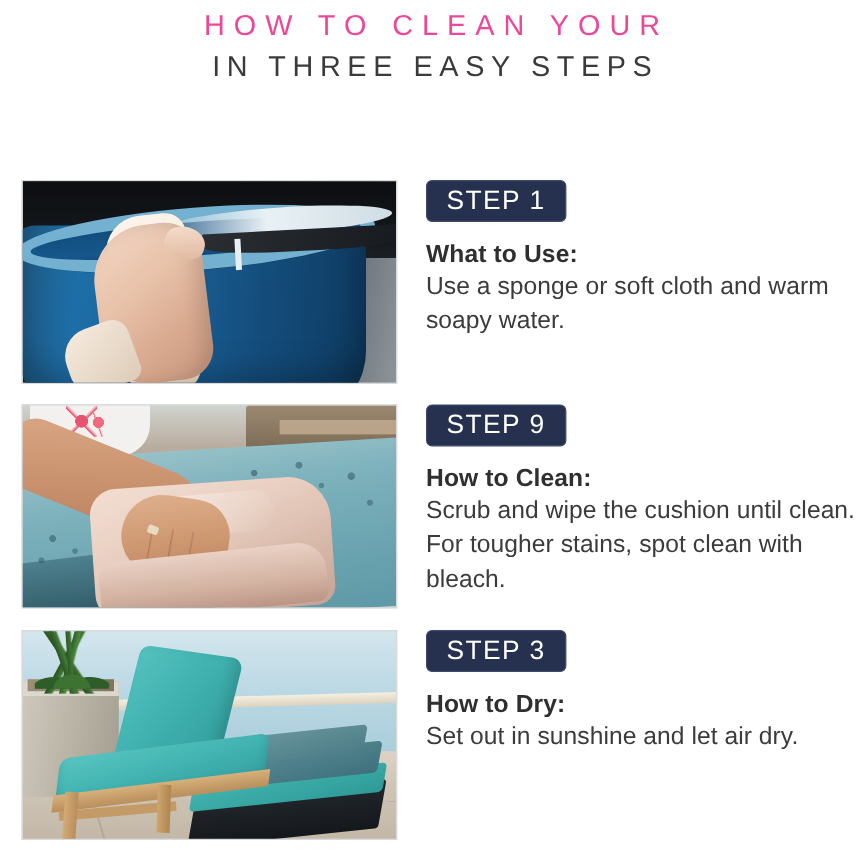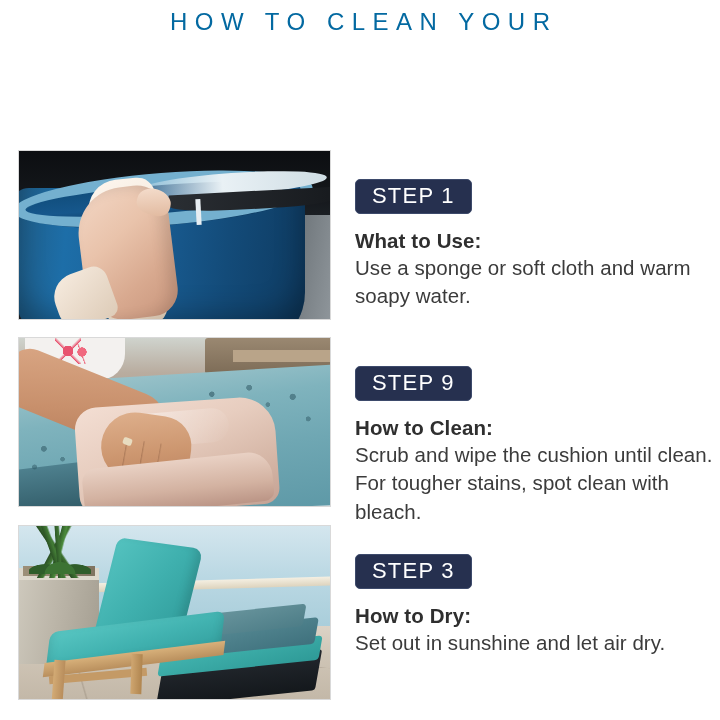--- a/index.html
+++ b/index.html
@@ -12,21 +12,21 @@
     overflow: hidden;
     position: relative;
   }
 
   
   .header { padding-top: 8px; text-align: center; }
 
   .kicker {
     font-size: 24px;
     letter-spacing: 7.5px;
-    color: #0369a1;
+    color: #ec4899;
     font-weight: 400;
     line-height: 1.15;
     text-indent: 7.5px;
   }
 
   .title {
     font-size: 54px;
     font-weight: 700;
     color: #1f2444;
     letter-spacing: 0.5px;
@@ -69,21 +69,20 @@
     display: inline-block;
     background: #26304f;
     border: 1px solid #3d4a6b;
     border-radius: 5px;
     color: #ffffff;
     font-size: 22px;
     font-weight: 400;
     letter-spacing: 1.2px;
     padding: 5px 16px 6px 16px;
     line-height: 1;
-    margin-top: 29px;
   }
 
   .sub-head {
     font-size: 20.5px;
     font-weight: 700;
     color: #2f2f2f;
     margin-top: 15px;
     letter-spacing: 0.1px;
   }
 
@@ -431,20 +430,21 @@
     background: linear-gradient(170deg, #6f9aa2, #4d7d87);
     border-radius: 4px;
     transform: rotate(-6deg) skewX(-16deg);
   }
 </style>
 </head>
 <body>
 
 <div class="header">
   <div class="kicker">HOW TO CLEAN YOUR</div>
+  <div class="subkicker">IN THREE EASY STEPS</div>
 </div>
 
 <div class="steps">
 
   <div class="step-row r1">
     <div class="photo">
       <div class="p1-bg"></div>
       <div class="p1-dark-top"></div>
       <div class="p1-bucket-body"></div>
       <div class="p1-rim-inner"></div>

